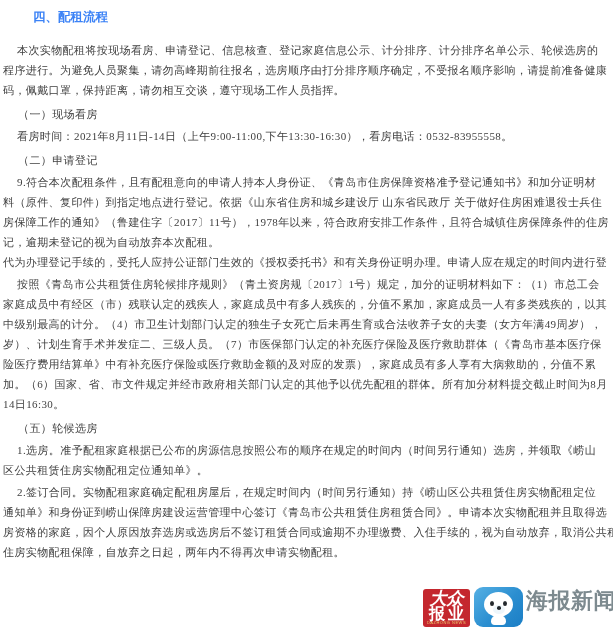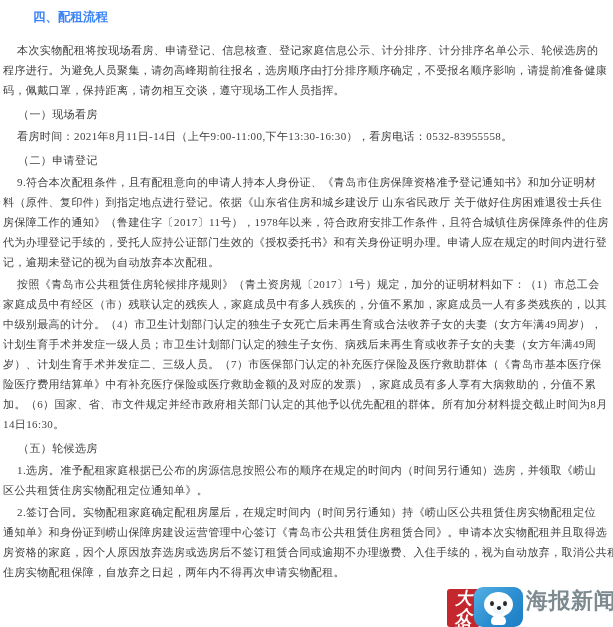--- a/index.html
+++ b/index.html
@@ -28,23 +28,23 @@
     letter-spacing:0.4px;
     white-space:nowrap;
     color:#414141;
   }
   .b-para .line:first-child { text-indent:14px; }
   .sub-line { padding-left:15px; }
 
   
   .wm { position:absolute; z-index:5; }
   .dz-logo {
-    left:423px; top:589px; width:33px; height:38px;
+    left:423px; top:589px; width:47px; height:38px;
     background:#c4272e; border-radius:3px;
-    color:#ffffff; text-align:center; overflow:hidden;margin-left:24px;
+    color:#ffffff; text-align:center; overflow:hidden;
   }
   .dz-line1 {
     font-family:"Liberation Serif", serif;
     font-size:17px; font-style:italic; font-weight:bold;
     line-height:18px; margin-top:1px;
   }
   .dz-line2 {
     font-family:"Liberation Sans", sans-serif;
     font-size:16px; font-weight:bold; line-height:12px; letter-spacing:3px;
     text-indent:3px;
@@ -101,28 +101,27 @@
         <div class="block b-para">
           <div class="line">看房时间：2021年8月11日-14日（上午9:00-11:00,下午13:30-16:30），看房电话：0532-83955558。</div>
         </div>
         <div class="block b-sub">
           <div class="line sub-line">（二）申请登记</div>
         </div>
         <div class="block b-para">
           <div class="line">9.符合本次配租条件，且有配租意向的申请人持本人身份证、《青岛市住房保障资格准予登记通知书》和加分证明材</div>
           <div class="line">料（原件、复印件）到指定地点进行登记。依据《山东省住房和城乡建设厅 山东省民政厅 关于做好住房困难退役士兵住</div>
           <div class="line">房保障工作的通知》（鲁建住字〔2017〕11号），1978年以来，符合政府安排工作条件，且符合城镇住房保障条件的住房</div>
+          <div class="line">记，逾期未登记的视为自动放弃本次配租。</div>
           <div class="line">代为办理登记手续的，受托人应持公证部门生效的《授权委托书》和有关身份证明办理。申请人应在规定的时间内进行登</div>
-          <div class="line">记，逾期未登记的视为自动放弃本次配租。</div>
         </div>
         <div class="block b-para">
           <div class="line">按照《青岛市公共租赁住房轮候排序规则》（青土资房规〔2017〕1号）规定，加分的证明材料如下：（1）市总工会</div>
           <div class="line">家庭成员中有经区（市）残联认定的残疾人，家庭成员中有多人残疾的，分值不累加，家庭成员一人有多类残疾的，以其</div>
           <div class="line">中级别最高的计分。（4）市卫生计划部门认定的独生子女死亡后未再生育或合法收养子女的夫妻（女方年满49周岁），</div>
-          <div class="line">计划生育手术并发症一级人员；市卫生计划部门认定的独生子女伤、病残后未再生育或收养子女的夫妻（女方年满49周</div>
           <div class="line">岁）、计划生育手术并发症二、三级人员。（7）市医保部门认定的补充医疗保险及医疗救助群体（《青岛市基本医疗保</div>
           <div class="line">险医疗费用结算单》中有补充医疗保险或医疗救助金额的及对应的发票），家庭成员有多人享有大病救助的，分值不累</div>
           <div class="line">加。（6）国家、省、市文件规定并经市政府相关部门认定的其他予以优先配租的群体。所有加分材料提交截止时间为8月</div>
           <div class="line">14日16:30。</div>
         </div>
         <div class="block b-sub">
           <div class="line sub-line">（五）轮候选房</div>
         </div>
         <div class="block b-para">
           <div class="line">1.选房。准予配租家庭根据已公布的房源信息按照公布的顺序在规定的时间内（时间另行通知）选房，并领取《崂山</div>

